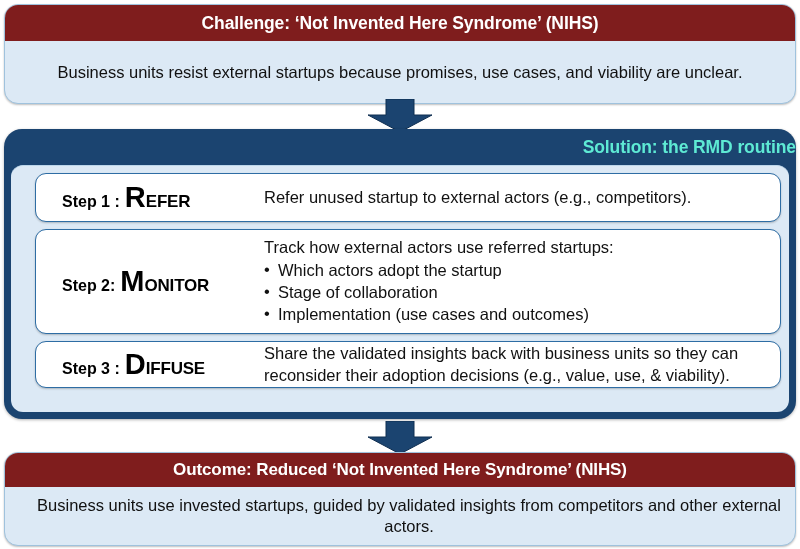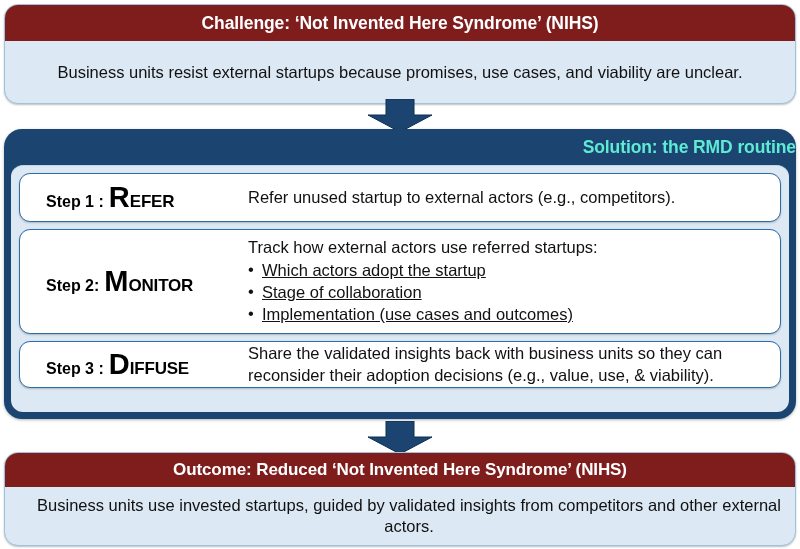--- a/index.html
+++ b/index.html
@@ -89,21 +89,21 @@
   .solution-inner {
     position: absolute;
     left: 7px;
     top: 36px;
     width: 778px;
     height: 247px;
     box-sizing: border-box;
     background: #dce9f5;
     border-radius: 12px;
     border-top: 1px solid #bcd6ea;
-    padding: 7px 8px 6px 8px;
+    padding: 7px 8px 6px 24px;
   }
 
   
   .step-row {
     box-sizing: border-box;
     background: #ffffff;
     border: 1.6px solid #2e6da4;
     border-radius: 11px;
     box-shadow: 0 1px 2px rgba(0,0,0,0.22);
     display: flex;
@@ -145,21 +145,20 @@
     flex: 1 1 auto;
     color: #111111;
     font-size: 16.5px;
     line-height: 1.30;
     padding-right: 14px;
   }
   .step-desc .bullets {
     list-style: none;
     margin: 2px 0 0 0;
     padding: 0;
-    text-decoration: underline;
   }
   .step-desc .bullets li {
     position: relative;
     padding-left: 14px;
     line-height: 1.33;
   }
   .step-desc .bullets li::before {
     content: "\2022";
     position: absolute;
     left: 0;

